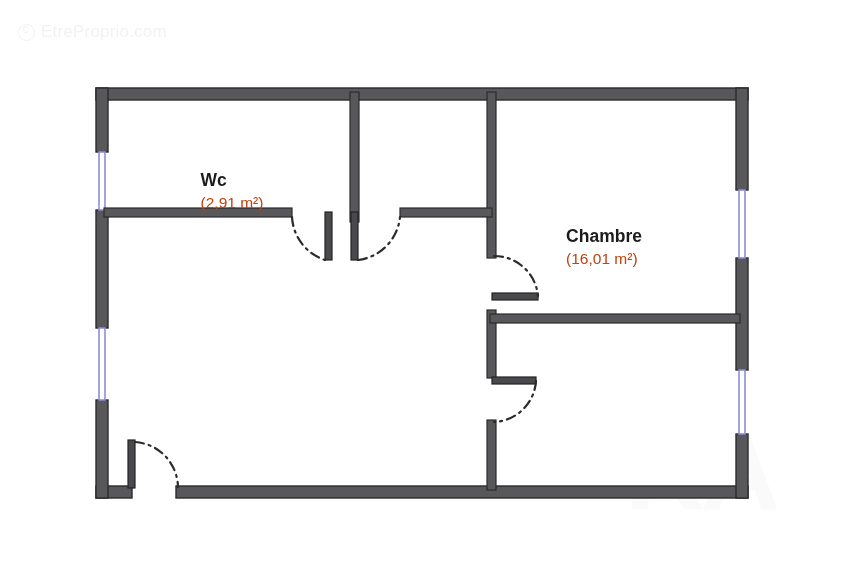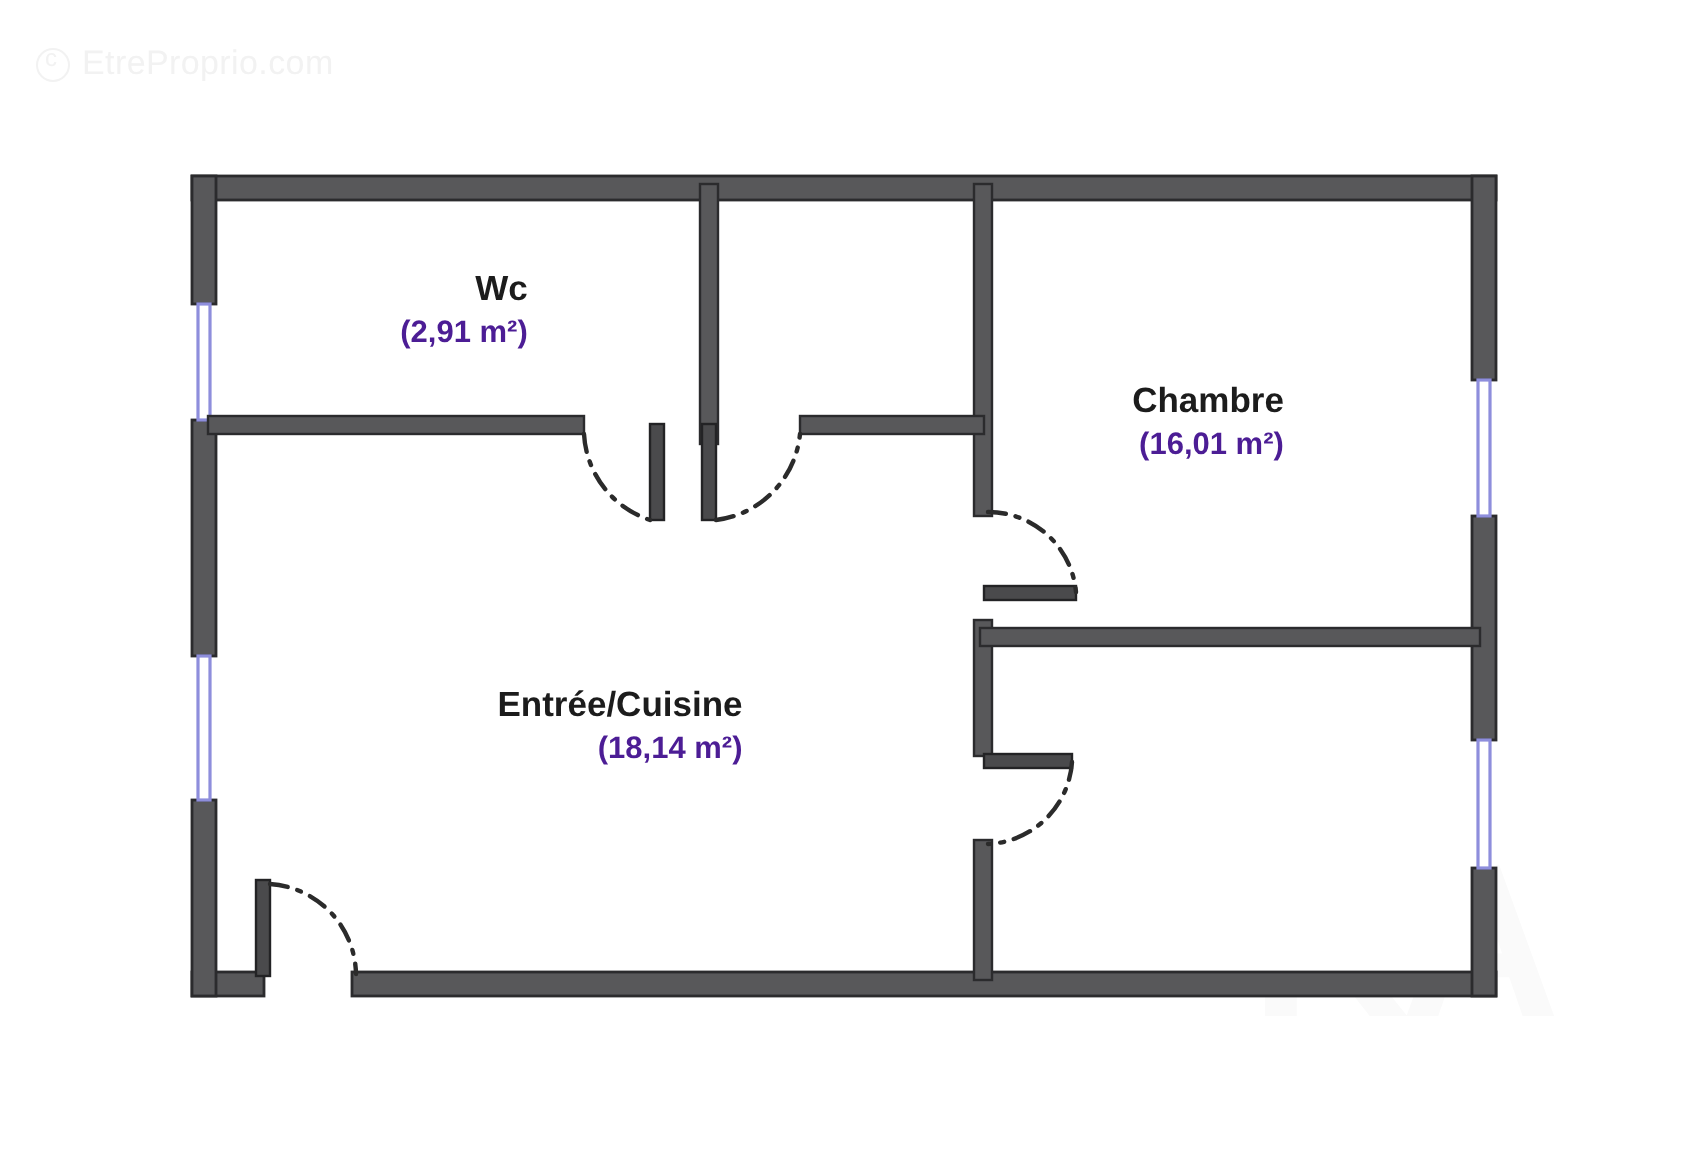--- a/index.html
+++ b/index.html
@@ -77,37 +77,38 @@
     left: 0;
     top: 0;
     width: 850px;
     height: 582px;
     display: block;
   }
 
   
   .room-label {
     position: absolute;
-    text-align: right;
+    text-align: left;
     transform: translate(-50%, -50%);
     user-select: none;
     white-space: nowrap;
     line-height: 1.28;
+    margin-top: 36px;
   }
   .room-label .rl-name {
     display: block;
     font-size: 17.5px;
     font-weight: 700;
     color: #1c1c1c;
   }
   .room-label .rl-area {
     display: block;
     font-size: 15.5px;
-    font-weight: 700;
-    color: #4c1d95;
+    font-weight: 400;
+    color: #c2410c;
     margin-top: 2px;
   }
 </style>
 </head>
 <body>
 
 <div id="plan-root">
 
   <div class="wm-top">
     <span class="wm-c"></span>
@@ -206,19 +207,15 @@
   </div>
 
   <div class="room-label" style="left:424px; top:157px;">
   </div>
 
   <div class="room-label" style="left:604px; top:211px;">
     <span class="rl-name">Chambre</span>
     <span class="rl-area">(16,01 m²)</span>
   </div>
 
-  <div class="room-label" style="left:310px; top:363px;">
-    <span class="rl-name">Entrée/Cuisine</span>
-    <span class="rl-area">(18,14 m²)</span>
-  </div>
 
 
 </div>
 
 </body></html>

